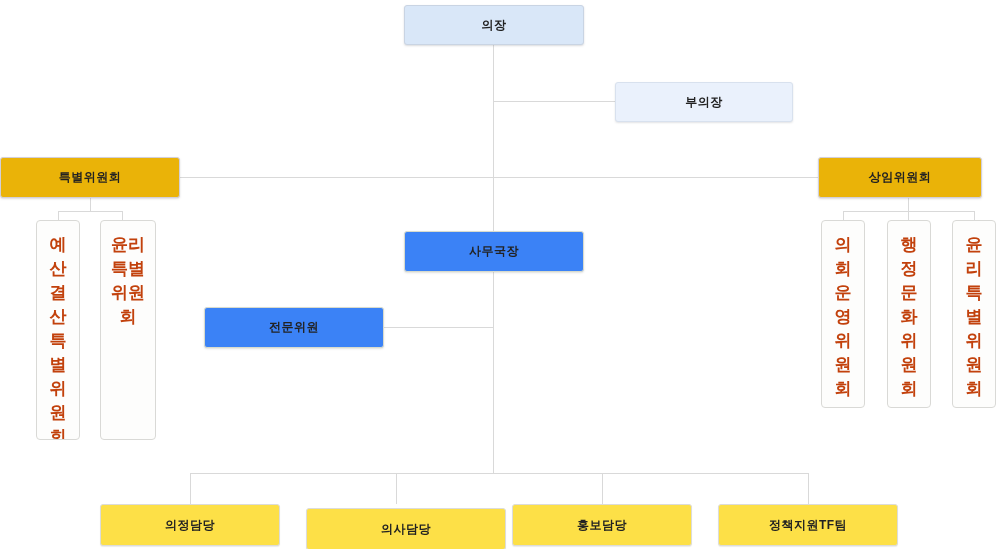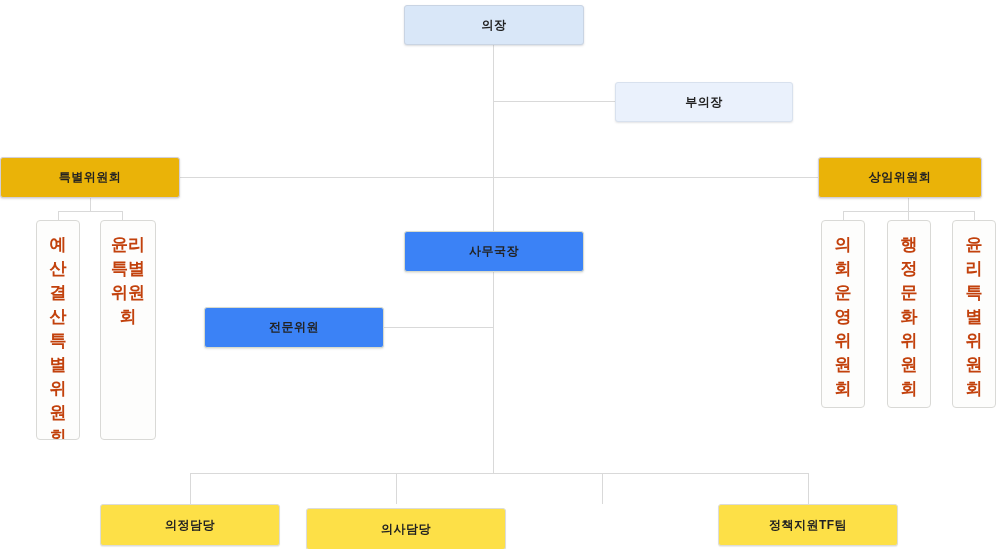--- a/index.html
+++ b/index.html
@@ -89,15 +89,16 @@
 
   <div class="vbox" style="left:36px;  top:220px; width:44px; height:220px;">예산결산특별위원회</div>
   <div class="vbox" style="left:100px; top:220px; width:56px; height:220px;">윤리특별위원회</div>
 
   <div class="vbox" style="left:821px; top:220px; width:44px; height:188px;">의회운영위원회</div>
   <div class="vbox" style="left:887px; top:220px; width:44px; height:188px;">행정문화위원회</div>
   <div class="vbox" style="left:952px; top:220px; width:44px; height:188px;">윤리특별위원회</div>
 
   <div class="node team" style="left:100px; top:504px; width:180px; height:42px;">의정담당</div>
   <div class="node team" style="left:306px; top:508px; width:200px; height:42px;">의사담당</div>
+  <div class="node team" style="left:512px; top:504px; width:180px; height:42px;">홍보담당</div>
   <div class="node team" style="left:718px; top:504px; width:180px; height:42px;">정책지원TF팀</div>
 
 </div>
 
 </body></html>

